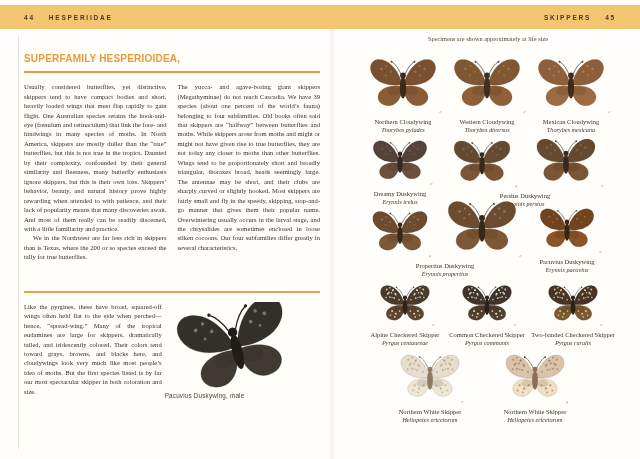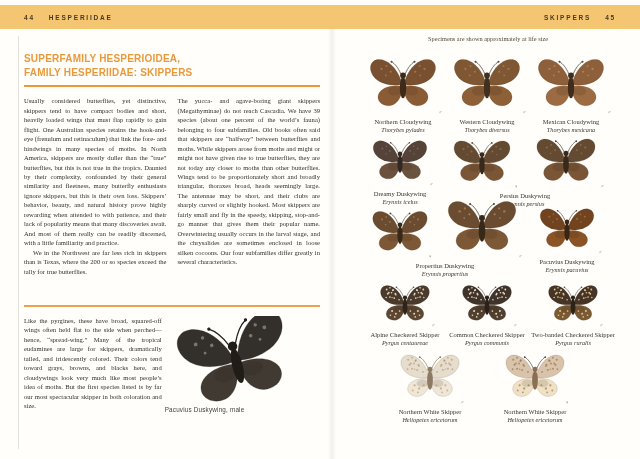--- a/index.html
+++ b/index.html
@@ -147,21 +147,20 @@
       <span>45</span>
     </div>
   </div>
 
   <div class="edgeL"></div>
   <div class="gutter"></div>
 
   <div class="page-left">
     <h1>
       <span>SUPERFAMILY HESPERIOIDEA,</span>
-      <span>FAMILY HESPERIIDAE: SKIPPERS</span>
     </h1>
     <div class="rule1"></div>
 
     <div class="cols intro">
       <div class="col">
         <p>Usually considered butterflies, yet distinctive, skippers tend to have compact bodies and short, heavily loaded wings that must flap rapidly to gain flight. One Australian species retains the hook-and-eye (frenulum and retinaculum) that link the fore- and hindwings in many species of moths. In North America, skippers are mostly duller than the “true” butterflies, but this is not true in the tropics. Daunted by their complexity, confounded by their general similarity and fleetness, many butterfly enthusiasts ignore skippers, but this is their own loss. Skippers’ behavior, beauty, and natural history prove highly rewarding when attended to with patience, and their lack of popularity means that many discoveries await. And most of them really can be readily discerned, with a little familiarity and practice.</p>
         <p class="indent">We in the Northwest are far less rich in skippers than is Texas, where the 200 or so species exceed the tally for true butterflies.</p>
       </div>
       <div class="col">
         <p>The yucca- and agave-boring giant skippers (Megathyminae) do not reach Cascadia. We have 39 species (about one percent of the world’s fauna) belonging to four subfamilies. Old books often said that skippers are “halfway” between butterflies and moths. While skippers arose from moths and might or might not have given rise to true butterflies, they are not today any closer to moths than other butterflies. Wings tend to be proportionately short and broadly triangular, thoraxes broad, heads seemingly large. The antennae may be short, and their clubs are sharply curved or slightly hooked. Most skippers are fairly small and fly in the speedy, skipping, stop-and-go manner that gives them their popular name. Overwintering usually occurs in the larval stage, and the chrysalides are sometimes enclosed in loose silken cocoons. Our four subfamilies differ greatly in several characteristics.</p>

